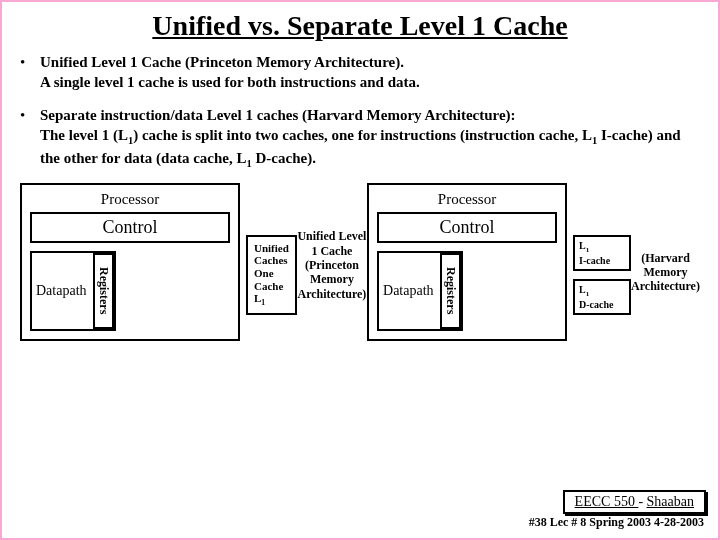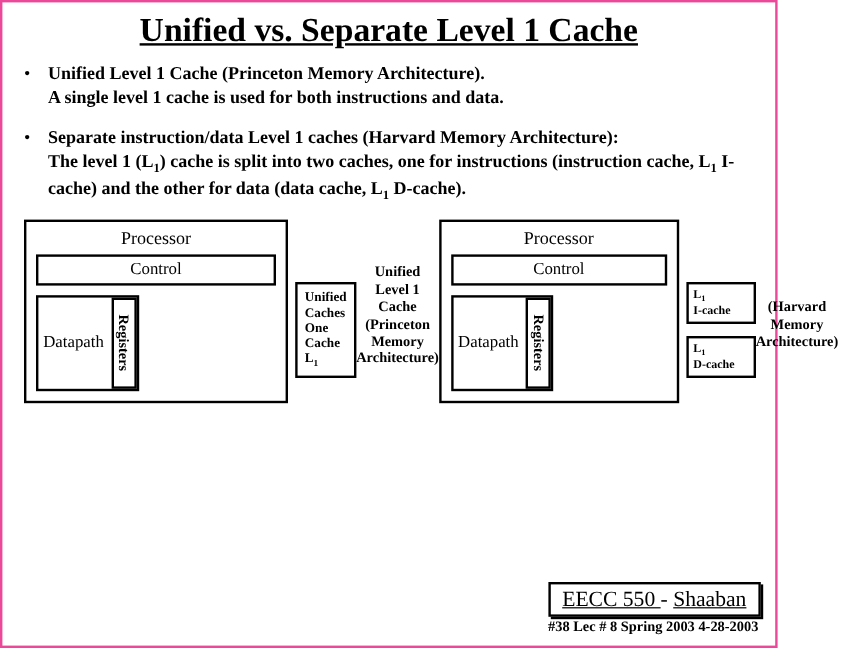--- a/index.html
+++ b/index.html
@@ -1,38 +1,38 @@
 <!DOCTYPE html>
 <html><head>
 <meta charset="utf-8">
 <style>
   * { box-sizing: border-box; margin: 0; padding: 0; }
   body { width: 720px; height: 540px; font-family: "Times New Roman", Times, serif; background: #fff; position: relative; }
-  .slide { width: 648px; height: 540px; border: 2px solid #ec4899; position: relative; padding: 8px 18px 0 18px; }
+  .slide { width: 720px; height: 540px; border: 2px solid #f9a8d4; position: relative; padding: 8px 18px 0 18px; }
   .title { font-size: 28px; font-weight: bold; text-align: center; text-decoration: underline; margin-bottom: 10px; }
   .bullets { font-size: 15px; line-height: 1.35; }
   .bullet { display: flex; margin-bottom: 12px; }
   .bullet .dot { width: 20px; flex: none; }
   .bullet .txt { flex: 1; }
   .bullet .txt b { font-weight: bold; }
   sub { font-size: 0.7em; vertical-align: sub; }
   .diagrams { display: flex; justify-content: space-around; margin-top: 2px; }
   .diag-col { display: flex; flex-direction: row; align-items: center; }
   .proc-box { border: 2px solid #000; padding: 6px 8px 8px 8px; }
   .proc-title { text-align: center; font-size: 15px; margin-bottom: 4px; }
-  .control-box { border: 2px solid #000; text-align: center; font-size: 14px; padding: 3px 0; margin-bottom: 8px; }
+  .control-box { border: 2px solid #000; text-align: center; font-size: 18px; padding: 3px 0; margin-bottom: 8px; }
   .dp-row { display: flex; align-items: stretch; }
   .dp-outer { border: 2px solid #000; display: flex; align-items: stretch; }
   .dp-label { font-size: 14px; display: flex; align-items: center; padding: 0 4px; font-family: Liberation Serif, serif; }
   .reg-box { border: 2px solid #000; writing-mode: vertical-rl; text-orientation: mixed; font-size: 12px; font-weight: bold; padding: 6px 1px; margin-left: 2px; display: flex; align-items: center; justify-content: center; }
   .cache-box { border: 2px solid #000; font-size: 11px; font-weight: bold; line-height: 1.15; padding: 4px 6px; margin-left: 6px; display: flex; flex-direction: column; justify-content: center; }
   .cache-stack { display: flex; flex-direction: column; justify-content: space-between; margin-left: 6px; }
   .small-cache { border: 2px solid #000; font-size: 10px; font-weight: bold; line-height: 1.1; padding: 3px 4px; }
   .caption { font-size: 12px; font-weight: bold; text-align: center; line-height: 1.2; margin-top: 6px; }
-  .footer-badge { position: absolute; right: 12px; bottom: 24px; border: 2px solid #000; box-shadow: 2px 2px 0 #000; background: #fff; font-size: 18px; padding: 2px 10px; }
+  .footer-badge { position: absolute; right: 12px; bottom: 24px; border: 2px solid #000; box-shadow: 2px 2px 0 #000; background: #fff; font-size: 14px; padding: 2px 10px; }
   .footer-badge .u { text-decoration: underline; }
   .footer-line { position: absolute; right: 14px; bottom: 8px; font-size: 12px; font-weight: bold; }
   .proc-left .control-box { width: 200px; }
   .proc-left .dp-outer { height: 80px; }
   .proc-left .cache-box { height: 80px; }
   .proc-right .control-box { width: 180px; }
   .proc-right .dp-outer { height: 80px; }
   .proc-right .cache-stack .small-cache { width: 58px; }
   .proc-right .cache-stack { height: 80px; }
 </style>

